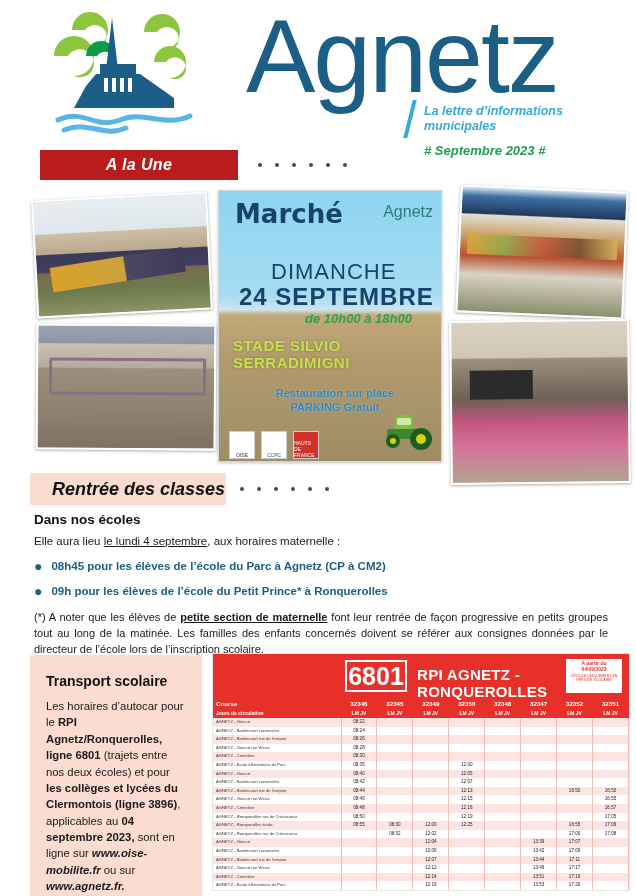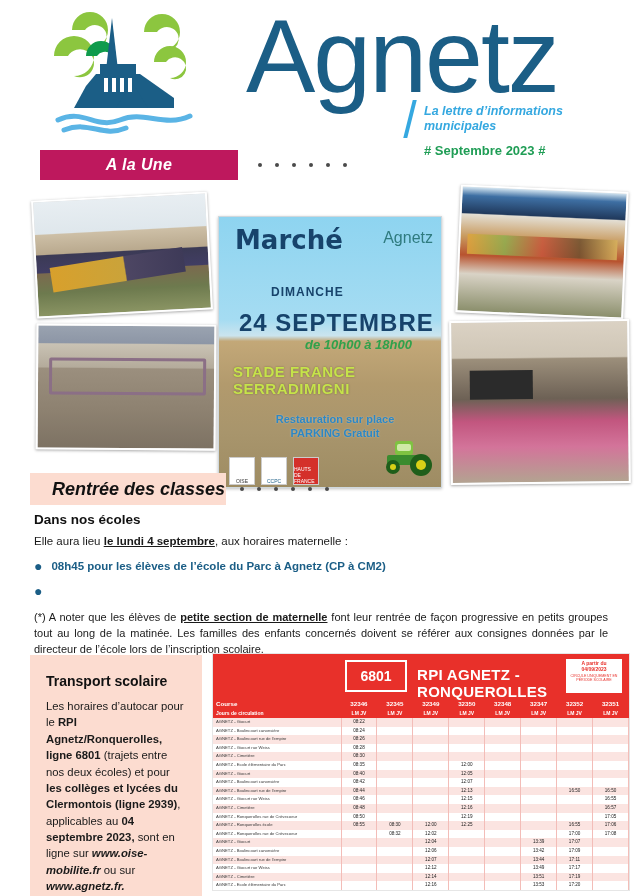--- a/index.html
+++ b/index.html
@@ -21,32 +21,32 @@
     font-size: 104px; line-height: 1;
     color: #1b5e86; letter-spacing: -2px; font-weight: 400;
   }
   .tagline {
     position: absolute; left: 424px; top: 104px; width: 200px;
     font-size: 12.5px; font-style: italic; font-weight: bold;
     color: #35a8e0; line-height: 1.18;
   }
   .issue {
     position: absolute; left: 424px; top: 143px;
-    font-size: 13px; font-weight: bold;
+    font-size: 13px; font-style: italic; font-weight: bold;
     color: #1f9d55;
   }
   .slash {
     position:absolute; left:408px; top:100px; width:4px; height:38px;
     background:#35a8e0; transform: skewX(-14deg);
   }
 
   
   .banner {
     position: absolute; left: 40px; top: 150px;
-    width: 198px; height: 30px; background: #be185d;
+    width: 198px; height: 30px; background: #b91c1c;
     display: flex; align-items: center; justify-content: center;
   }
   .banner span {
     color: #fff; font-size: 16px; font-weight: bold; font-style: italic;
     letter-spacing: .4px;
   }
   .dots { display: flex; gap: 13px; align-items: center; }
   .dots i { width: 4px; height: 4px; border-radius: 50%; background: #4a4a4a; display:block; }
   .dots-hdr { position: absolute; left: 258px; top: 163px; }
 
@@ -107,36 +107,35 @@
     background:#2b2b2b;
   }
 
   
   .poster {
     position: absolute; left: 218px; top: 190px; width: 224px; height: 272px;
     border: 1px solid #cfd8dd; overflow: hidden;
     background: linear-gradient(to bottom, #8ed4f0 0%, #a5dcf2 38%, #cbe4ee 44%,
       #c3a878 46%, #b29a6d 62%, #a8956c 80%, #9e8c63 100%);
     box-shadow: 0 1px 3px rgba(0,0,0,.25);
-    margin-top: 26px;
   }
   .poster .p-title {
     position:absolute; left:16px; top:8px; font-size:26px; font-weight:bold;
     color:#17436b; font-family:"DejaVu Sans", sans-serif;
   }
   .poster .p-logo {
     position:absolute; right:8px; top:12px; font-size:16px; color:#2f7b7f;
     font-family:"Liberation Sans",sans-serif;
   }
   .poster .p-sub {
     position:absolute; left:10px; top:40px; font-size:19px; font-weight:bold;
     color:#2e6fa8; font-family:"DejaVu Sans", sans-serif;
   }
   .poster .p-day {
-    position:absolute; left:52px; top:68px; font-size:12px; font-weight:bold;
+    position:absolute; left:52px; top:68px; font-size:22px; font-weight:normal;
     color:#17436b; letter-spacing:1px;
   }
   .poster .p-date {
     position:absolute; left:20px; top:92px; font-size:24px; font-weight:bold;
     color:#17436b; letter-spacing:1px;
   }
   .poster .p-hours {
     position:absolute; left:86px; top:120px; font-size:13px; font-weight:bold;
     color:#2fa14b; font-style:italic;
   }
@@ -169,21 +168,21 @@
   .sec-head span {
     font-size:18px; font-weight:bold; font-style:italic; color:#111;
   }
   .sh-rentree { left:30px; top:473px; width:196px; height:32px; }
   .dots-rentree { position:absolute; left:240px; top:487px; }
 
   
   .ecoles { position:absolute; left:34px; top:512px; width:574px; }
   .ecoles h3 { font-size:13.5px; font-weight:bold; color:#111; margin-bottom:6px; }
   .ecoles .lede { font-size:11.5px; color:#1a1a1a; line-height:1.5; }
-  .ecoles .lede u { text-decoration: underline; font-weight:bold; color:#1a1a1a;text-align:center; }
+  .ecoles .lede u { text-decoration: underline; font-weight:normal; color:#1a1a1a;text-align:center; }
   .bul { display:flex; gap:9px; margin-top:9px; align-items:flex-start; }
   .bul .dot { color:#1b5e86; font-size:14px; line-height:1.1; }
   .bul .txt { font-size:11.5px; font-weight:bold; color:#1b5e86; line-height:1.35; }
   .note { margin-top:11px; font-size:11px; color:#1a1a1a; line-height:1.45; text-align:justify; }
   .note b { font-weight:bold; text-decoration:underline; }
 
   
   .transport {
     position:absolute; left:30px; top:655px; width:172px; height:252px;
     background:#fcdcd0; padding:18px 14px 10px 16px;
@@ -203,21 +202,21 @@
   }
   .tt-logo .wordmark { color:#fff; font-size:11px; font-weight:bold; line-height:1.05; text-align:right; }
   .bus { width:58px; height:20px; background:#fff; border-radius:3px; position:relative; }
   .bus:before { content:""; position:absolute; left:4px; top:3px; width:46px; height:8px;
                 background:#e8302a; border-radius:2px; }
   .bus:after { content:""; position:absolute; left:8px; bottom:-3px; width:8px; height:8px;
                border-radius:50%; background:#fff; border:2px solid #e8302a;
                box-shadow: 30px 0 0 -2px #fff, 30px 0 0 0 #e8302a; }
   .tt-line { position:absolute; left:132px; top:6px; width:62px; height:32px;
              border:2px solid #fff; display:flex; align-items:center; justify-content:center; }
-  .tt-line span { color:#fff; font-size:14px; font-weight:bold; }
+  .tt-line span { color:#fff; font-size:25px; font-weight:bold; }
   .tt-title { position:absolute; left:204px; top:12px; color:#fff; font-size:15px;
               font-weight:bold; letter-spacing:.3px; }
   .tt-badge { position:absolute; right:6px; top:4px; width:58px; height:36px;
               background:#fff; border:1px solid #e8302a; padding:2px;
               text-align:center; }
   .tt-badge .b1 { font-size:5px; font-weight:bold; color:#e8302a; line-height:1.1; }
   .tt-badge .b2 { font-size:3.6px; color:#e8302a; line-height:1.15; margin-top:2px; }
 
   table.grid { width:100%; border-collapse:collapse; table-layout:fixed; }
   table.grid th, table.grid td { font-size:4.3px; padding:0 1px; height:8.6px;
@@ -300,21 +299,21 @@
     <div class="photo ph-stand">
       <div class="img-stand"></div>
     </div>
 
     <div class="poster" style="top:6px;">
       <div class="p-title">Marché</div>
       <div class="p-logo">Agnetz</div>
       <div class="p-day">DIMANCHE</div>
       <div class="p-date">24 SEPTEMBRE</div>
       <div class="p-hours">de 10h00 à 18h00</div>
-      <div class="p-venue">STADE FRANCE SERRADIMIGNI</div>
+      <div class="p-venue">STADE SILVIO SERRADIMIGNI</div>
       <div class="p-info" style="white-space:pre-line;">Restauration sur place
 PARKING Gratuit</div>
       <div class="p-tractor">
         <svg viewBox="0 0 56 42" width="56" height="42">
           <rect x="18" y="6" width="18" height="14" rx="3" fill="#7fc241"></rect>
           <rect x="20" y="9" width="14" height="7" rx="2" fill="#cfe9a8"></rect>
           <rect x="10" y="20" width="34" height="10" rx="2" fill="#3a8b2e"></rect>
           <circle cx="44" cy="30" r="11" fill="#1f5e1a"></circle>
           <circle cx="44" cy="30" r="5" fill="#d8d117"></circle>
           <circle cx="16" cy="32" r="7" fill="#1f5e1a"></circle>
@@ -345,30 +344,31 @@
     <h3>Dans nos écoles</h3>
     <div class="lede">
       <span>Elle aura lieu </span><u>le lundi 4 septembre</u><span>, aux horaires maternelle :</span>
     </div>
     <div class="bul">
       <span class="dot">●</span>
       <span class="txt">08h45 pour les élèves de l’école du Parc à Agnetz (CP à CM2)</span>
     </div>
     <div class="bul">
       <span class="dot">●</span>
+      <span class="txt">09h pour les élèves de l’école du Petit Prince* à Ronquerolles</span>
     </div>
     <div class="note">
       <span>(*) A noter que les élèves de </span><b>petite section de maternelle</b><span> font leur rentrée de façon progressive en petits groupes tout au long de la matinée. Les familles des enfants concernés doivent se référer aux consignes données par le directeur de l’école lors de l’inscription scolaire.</span>
     </div>
   </div>
 
   <div class="transport">
     <h3>Transport scolaire</h3>
     <p>
-      <span>Les horaires d’autocar pour le </span><b>RPI Agnetz/Ronquerolles, ligne 6801</b><span> (trajets entre nos deux écoles) et pour </span><b>les collèges et lycées du Clermontois (ligne 2939)</b><span>, applicables au </span><b>04 septembre 2023,</b><span> sont en ligne sur </span><i class="w">www.oise-mobilite.fr</i><span> ou sur </span><i class="w">www.agnetz.fr.</i>
+      <span>Les horaires d’autocar pour le </span><b>RPI Agnetz/Ronquerolles, ligne 6801</b><span> (trajets entre nos deux écoles) et pour </span><b>les collèges et lycées du Clermontois (ligne 3896)</b><span>, applicables au </span><b>04 septembre 2023,</b><span> sont en ligne sur </span><i class="w">www.oise-mobilite.fr</i><span> ou sur </span><i class="w">www.agnetz.fr.</i>
     </p>
   </div>
 
   <div class="tt">
     <div class="tt-head">
       <div class="tt-line">
         <span>6801</span>
       </div>
       <div class="tt-title">RPI AGNETZ - RONQUEROLLES</div>
       <div class="tt-badge">

